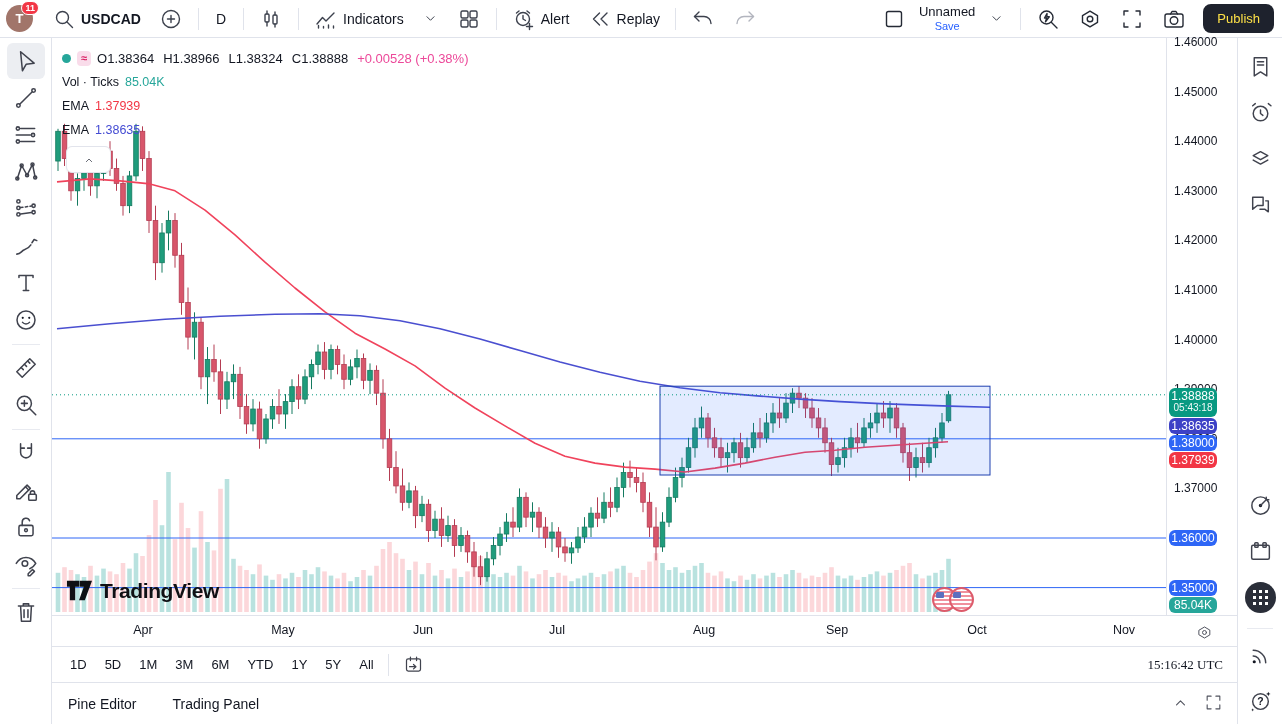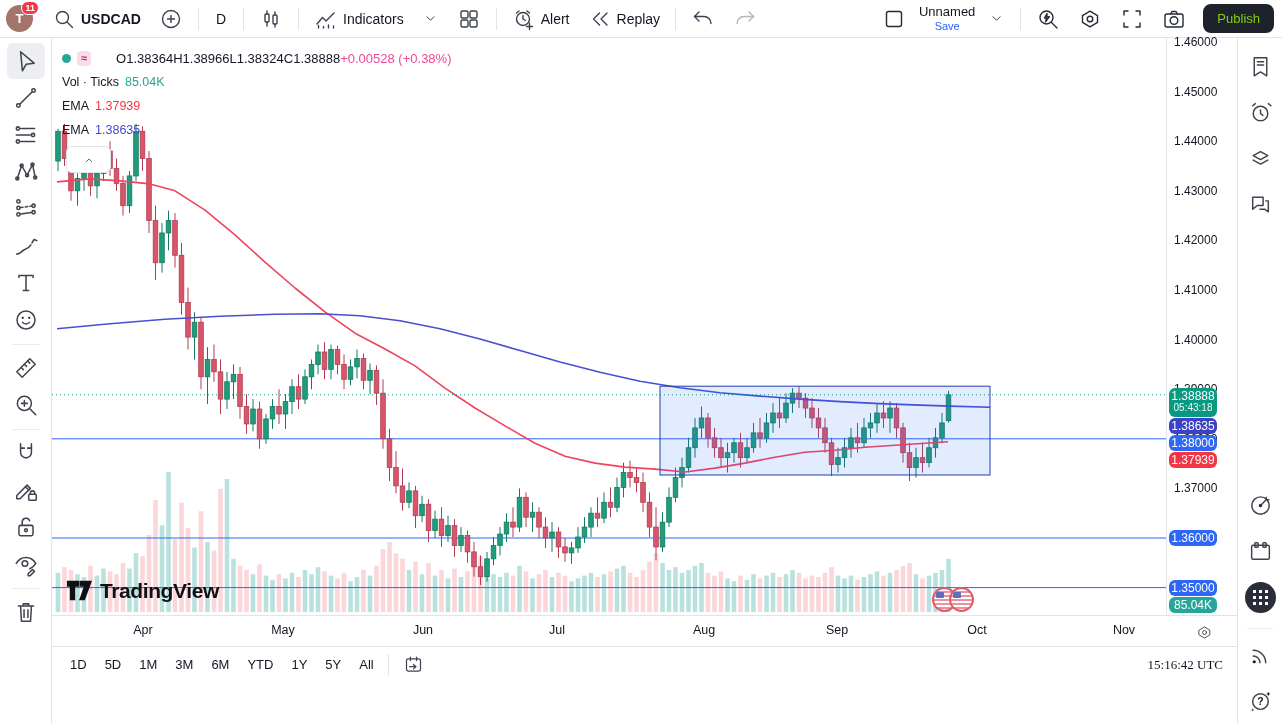--- a/index.html
+++ b/index.html
@@ -18,41 +18,41 @@
   .ic.dark{stroke:#252a35;}
   .vdiv{width:1px;height:22px;background:#e0e3eb;margin:0 4px;flex:none;}
   .avatar{position:relative;width:27px;height:27px;border-radius:50%;background:#a1756a;color:#fff;font-size:13px;font-weight:bold;display:flex;align-items:center;justify-content:center;margin-right:8px;}
   .avatar .badge{position:absolute;top:-4px;right:-6px;background:#f23645;color:#fff;font-size:9px;font-weight:bold;min-width:15px;height:14px;border-radius:8px;display:flex;align-items:center;justify-content:center;padding:0 3px;border:1px solid #fff;}
   .sym{font-weight:bold;}
   .interval-lbl{font-size:14px;padding:0 2px;}
   .redo-dim{stroke:#b2b5be;}
   .layout-name{display:flex;flex-direction:column;align-items:center;line-height:1.1;padding:0 2px;}
   .layout-name .nm{font-size:13px;color:#131722;}
   .layout-name .sv{font-size:11px;color:#2962ff;}
-  .publish{background:#1e222d;color:#84cc16;font-size:13px;padding:7px 14px;border-radius:8px;margin-left:6px;}
+  .publish{background:#1e222d;color:#fde047;font-size:13px;padding:7px 14px;border-radius:8px;margin-left:6px;}
 
   
   .main{flex:1;display:flex;min-height:0;}
   .left-rail{width:52px;flex:none;border-right:1px solid #e0e3eb;display:flex;flex-direction:column;align-items:center;padding-top:5px;}
   .tool{width:38px;height:36px;display:flex;align-items:center;justify-content:center;border-radius:6px;margin-bottom:1px;}
   .tool.active{background:#eceef2;}
   .tool .ic{width:26px;height:26px;stroke:#40434e;}
   .rail-div{width:28px;height:1px;background:#e8eaf0;margin:5px 0;}
 
   .center{flex:1;display:flex;flex-direction:column;min-width:0;}
   .chart-zone{display:flex;height:577px;flex:none;}
   .plot{position:relative;width:1114px;flex:none;overflow:hidden;}
   .plot svg.canvas{position:absolute;left:0;top:0;}
 
   
   .legend{position:absolute;left:10px;top:8px;z-index:5;pointer-events:none;font-size:13px;}
   .lg-row{display:flex;align-items:center;gap:6px;height:24px;}
   .dot{width:9px;height:9px;border-radius:50%;background:#26a69a;}
   .approx{background:#f9dcea;color:#d81b60;font-size:11px;font-weight:bold;border-radius:4px;padding:0 4px;height:15px;line-height:15px;}
-  .ohlc{display:flex;margin-left:19px;}
+  .ohlc{display:flex;gap:9px;margin-left:0;}
   .chg{color:#ec4899;}
   .lg-sm{font-size:12.5px;}
   .v-teal{color:#26a69a;}
   .v-red{color:#f23645;}
   .v-blue{color:#444bd3;}
 
   .pane-btn{position:absolute;left:14px;top:108px;width:45px;height:27px;background:#fff;border:1px solid #e2e4ec;border-radius:6px;box-shadow:0 1px 2px rgba(0,0,0,.06);display:flex;align-items:center;justify-content:center;z-index:4;}
   .pane-btn .ic{width:16px;height:16px;stroke:#5d606b;}
 
   .watermark{position:absolute;left:14px;top:540px;display:flex;align-items:center;gap:7px;z-index:3;pointer-events:none;}
@@ -878,20 +878,34 @@
               <svg class="ic" viewBox="0 0 24 24" style="fill:none;stroke:#40434e;stroke-width:1.4;stroke-linecap:round;stroke-linejoin:round">
                 <rect x="4" y="5.5" width="16" height="14" rx="2"></rect>
                 <path d="M8.5 3.5v4M15.5 3.5v4"></path>
                 <path d="M7.5 14.5h7M12 12l2.8 2.5L12 17"></path>
               </svg>
             </button>
           </div>
         <span class="clock">15:16:42 UTC</span>
       </div>
 
+      <div class="bottom-panel">
+        <div class="bp-tabs">
+          <span>Pine Editor</span>
+          <span>Trading Panel</span>
+        </div>
+        <div class="bp-icons">
+          <button><svg class="ic" viewBox="0 0 24 24">
+                <path d="M7 15l5-5 5 5"></path>
+              </svg></button>
+          <button><svg class="ic" viewBox="0 0 24 24">
+                <path d="M9 4H4v5M15 4h5v5M4 15v5h5M20 15v5h-5"></path>
+              </svg></button>
+        </div>
+      </div>
     </div>
 
     <div class="sidebar">
       <button class="sb-btn" style="top:13px">
           <svg class="ic" viewBox="0 0 24 24">
             <path d="M6 3.5h12V21l-6-3.8L6 21z"></path>
             <path d="M9 7.5h6M9 10.5h6"></path>
           </svg>
         </button>
       <button class="sb-btn" style="top:59px">

